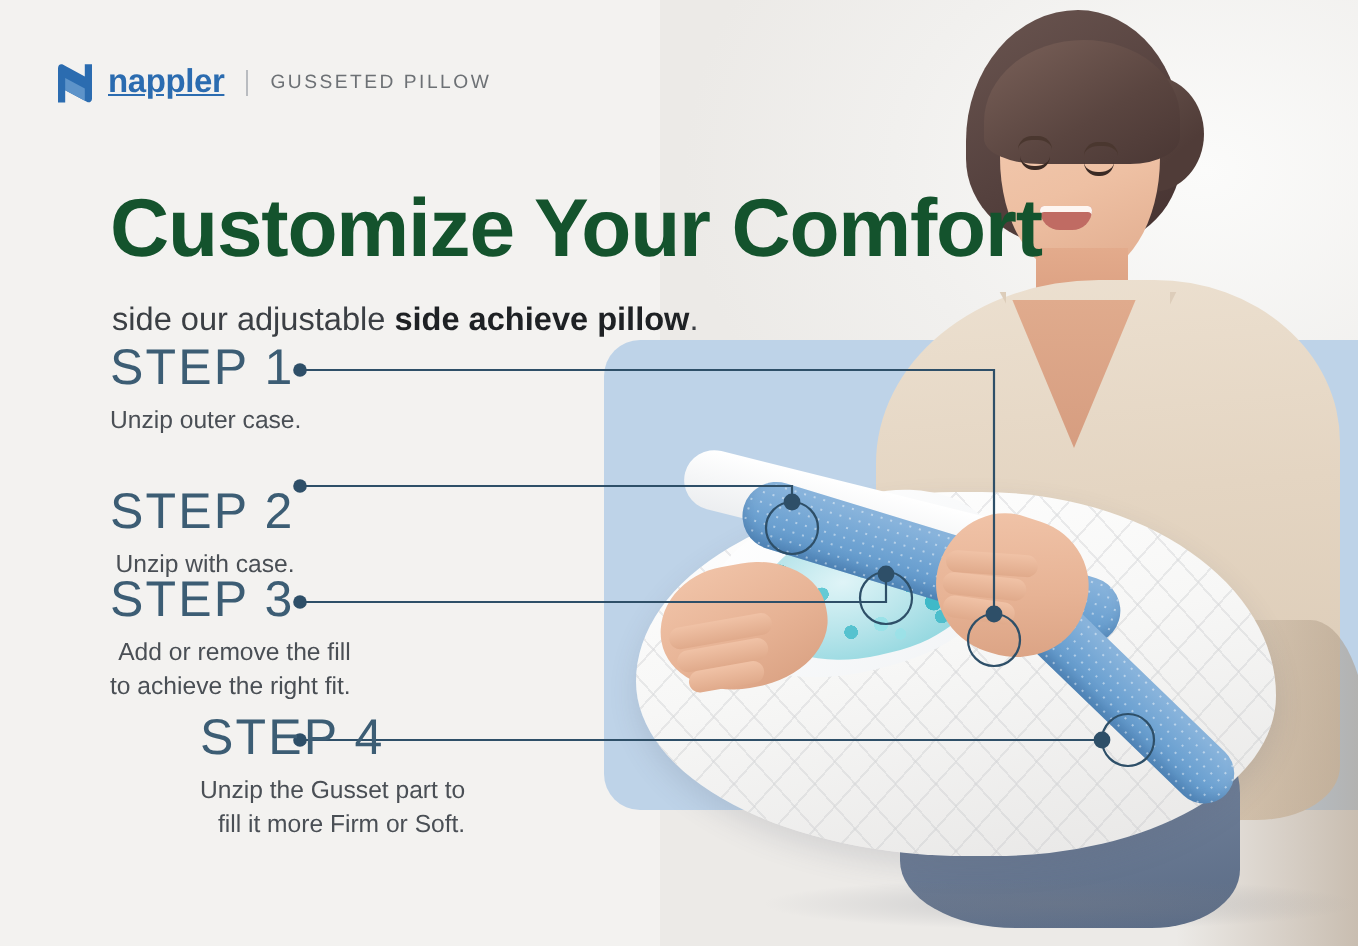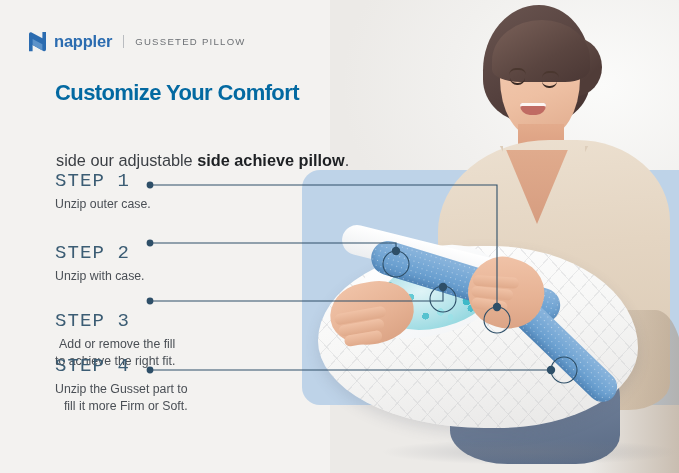--- a/index.html
+++ b/index.html
@@ -206,52 +206,53 @@
 
   
   .logo-wrap {
     position: absolute; left: 28px; top: 31px;
     display: flex; align-items: center; gap: 7px;
   }
   .logo-mark { width: 19px; height: 21px; display: block; }
   .logo-word {
     font-size: 16.5px; font-weight: 700; letter-spacing: -.2px;
     color: #2b6cb0;
+    text-decoration: underline;
   }
   .logo-div {
     width: 1px; height: 13px; background: #b9bcc0; margin: 0 4px;
   }
   .logo-sub {
     font-size: 9.6px; letter-spacing: 1.25px; color: #6d7175; font-weight: 400; text-align: center;
   }
 
   .headline {
     position: absolute; left: 55px; top: 66px;
-    font-size: 22px; font-weight: 700; color: #0369a1;
+    font-size: 41px; font-weight: 700; color: #14532d;
     letter-spacing: -.6px; line-height: 1.05;
   }
   .subhead {
     position: absolute; left: 56px; top: 110px;
     font-size: 16.3px; color: #3b3f44; line-height: 1.42;
     font-weight: 400;
   }
   .subhead b { font-weight: 700; color: #1e2124; }
 
   
   .step { position: absolute; left: 55px; }
   .step-title {
-    font-size: 19px; letter-spacing: 1.1px; color: #3c5d74;
-    font-weight: 400; line-height: 1; font-family: Liberation Mono, monospace;
+    font-size: 25px; letter-spacing: 1.1px; color: #3c5d74;
+    font-weight: 400; line-height: 1;
   }
   .step-desc {
     margin-top: 5px;
     font-size: 12.3px; color: #4a4f55; line-height: 1.38;
     font-weight: 400; white-space: pre-line; text-align: right;
   }
-  .s1 { top: 172px; } .s2 { top: 244px; } .s3 { top: 288px; margin-top: 24px; } .s4 { top: 357px; }
+  .s1 { top: 172px; } .s2 { top: 244px; } .s3 { top: 288px; } .s4 { top: 357px; margin-left: 45px; }
 
   
   .connectors {
     position: absolute; inset: 0;
     pointer-events: none;
   }
 </style>
 </head>
 <body>
 

